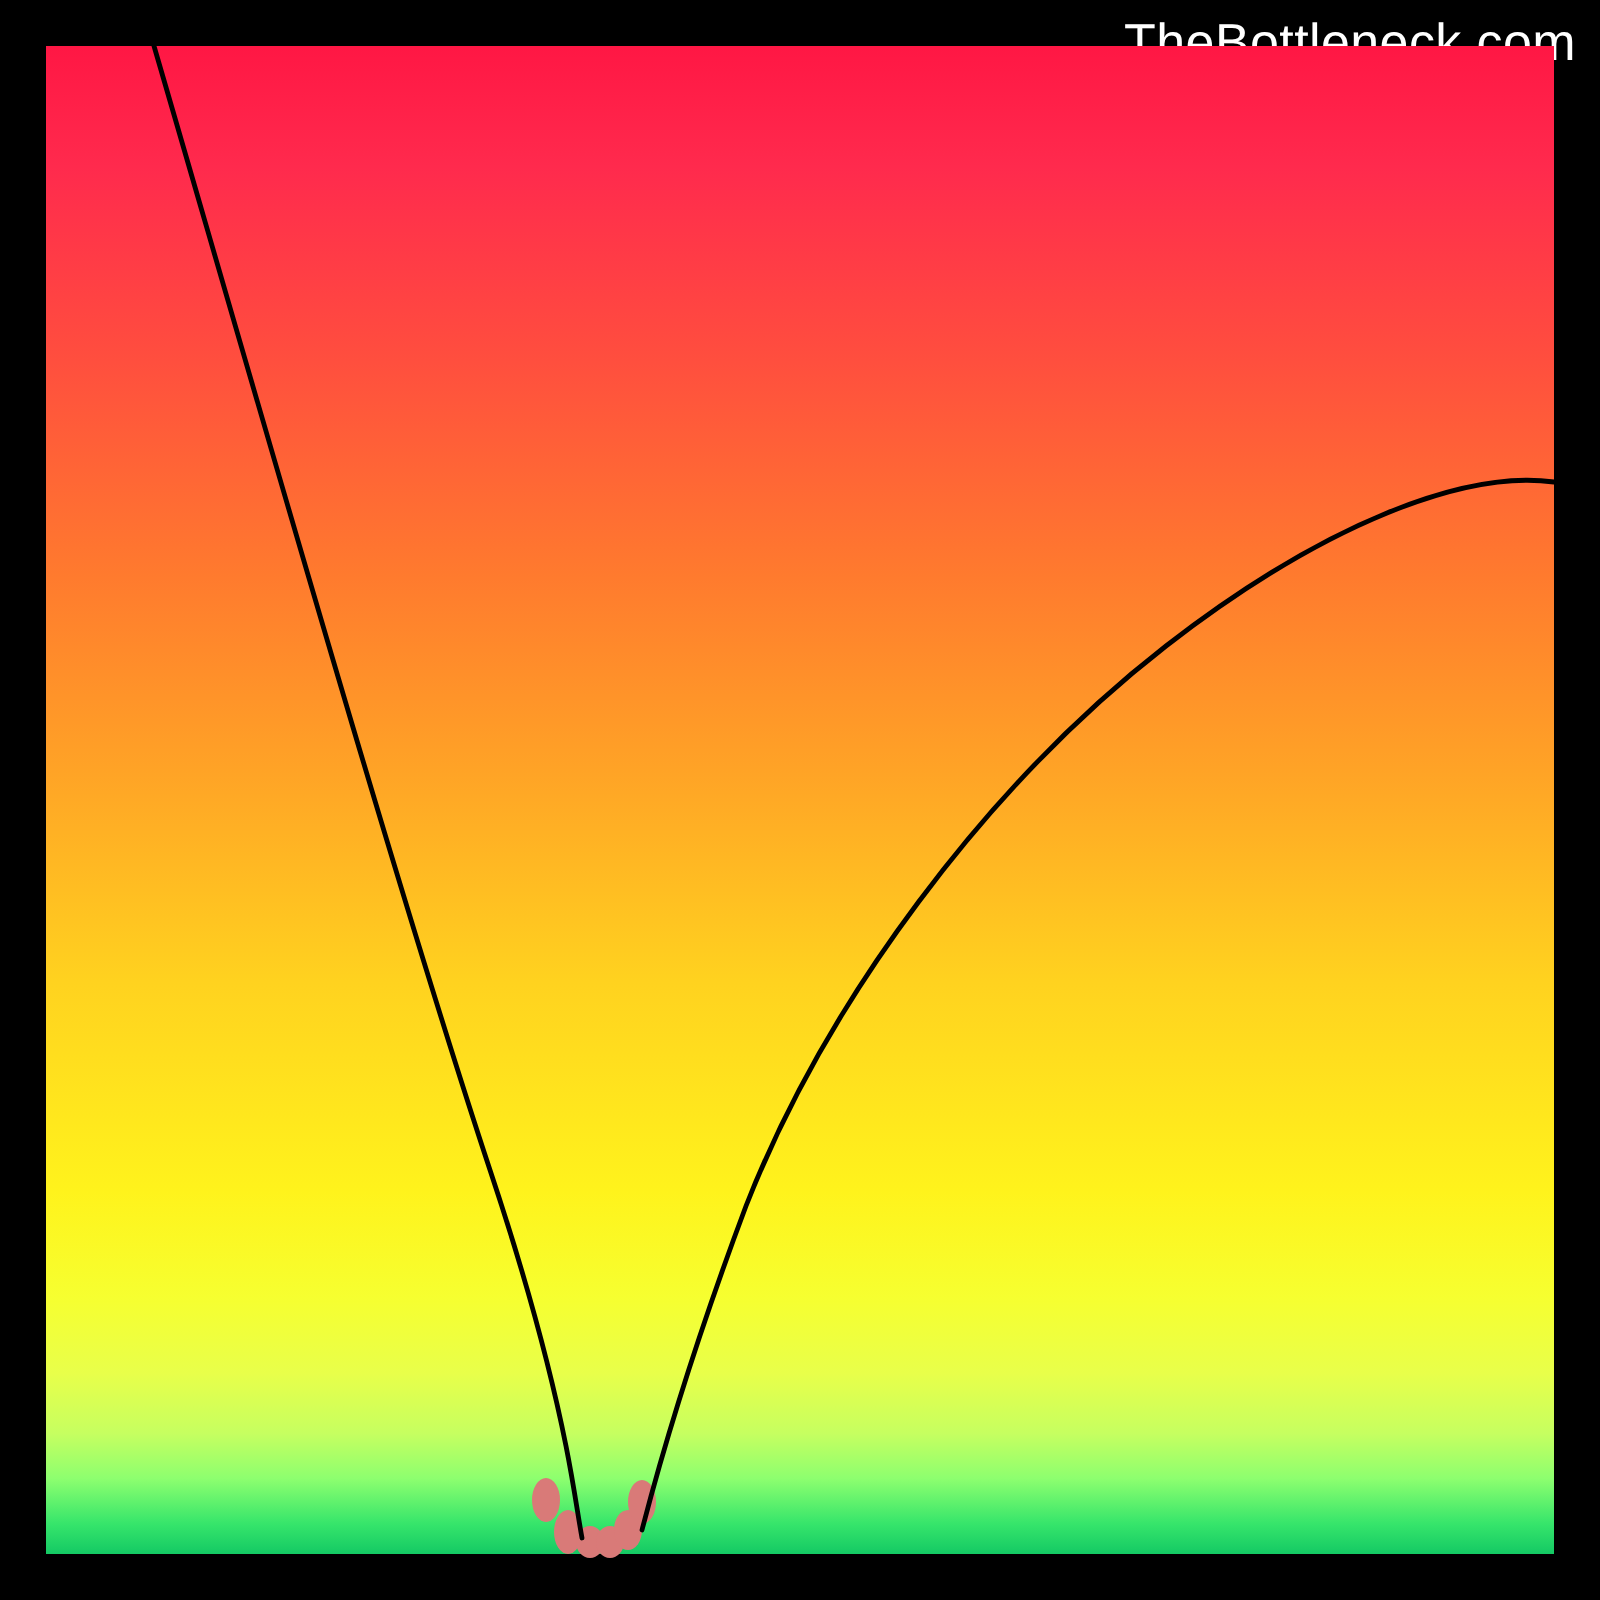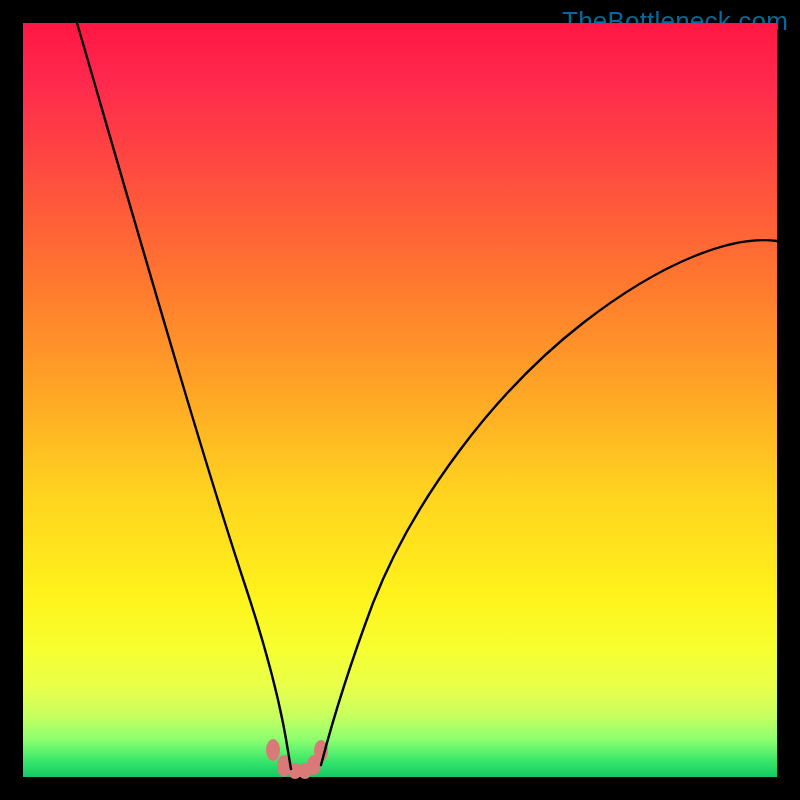--- a/index.html
+++ b/index.html
@@ -14,21 +14,21 @@
   .frame {
     position: relative;
     width: 800px;
     height: 800px;
     background: #000;
   }
   .watermark {
     position: absolute;
     top: 6px;
     right: 12px;
-    color: #0369a1;
+    color: #ffffff;
     font-size: 26px;
     font-weight: 500;
     letter-spacing: 0.2px;
     user-select: none;
   }
   .plot {
     position: absolute;
     left: 23px;
     top: 23px;
     width: 754px;

